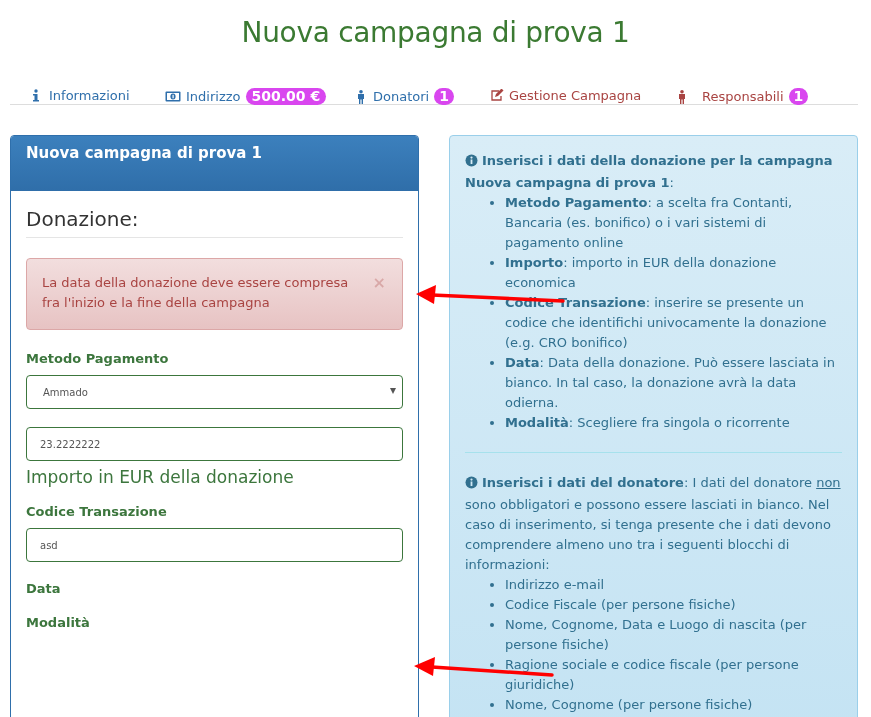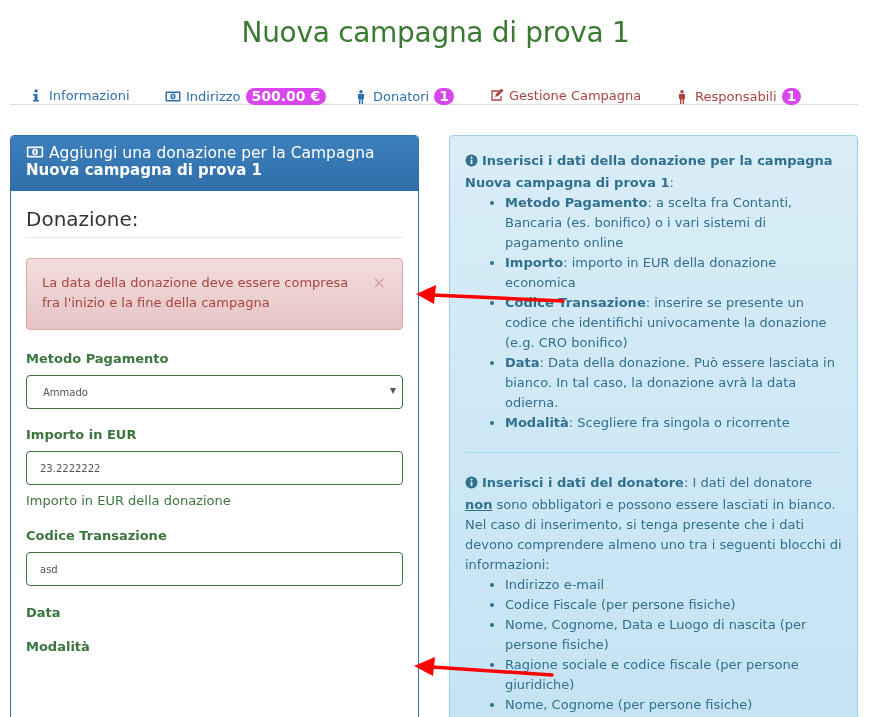--- a/index.html
+++ b/index.html
@@ -29,29 +29,29 @@
 
     .section-title { font-size: 20px; color: #333; margin-top: 17px; padding-bottom: 5px; border-bottom: 1px solid #e5e5e5; height: 30px; line-height: 22px; }
 
     .alert { position: relative; margin-top: 20px; height: 72px; background: linear-gradient(#f2dede, #e7c3c3); border: 1px solid #dca7a7; border-radius: 4px; color: #a94442; padding: 14px 40px 0 15px; font-size: 13px; line-height: 20px; }
     .alert .close { position: absolute; right: 16px; top: 14px; font-size: 16px; font-weight: bold; color: #a94442; opacity: 0.3; cursor: pointer; }
 
     .form-group { margin-top: 20px; }
     .form-label { display: block; font-weight: bold; color: #3c763d; font-size: 13px; margin-bottom: 9px; line-height: 15px; }
     .form-control { width: 100%; height: 34px; border: 1px solid #3c763d; border-radius: 4px; padding: 0 13px; font-size: 10px; color: #555; display: flex; align-items: center; background: #fff; position: relative; font-family: "DejaVu Sans", sans-serif; }
     .form-control .caret { position: absolute; right: 6px; top: 12px; width: 0; height: 0; border-left: 3px solid transparent; border-right: 3px solid transparent; border-top: 6px solid #555; }
-    .help { color: #3c763d; font-size: 13px; margin-top: 8px; line-height: 16px; }
+    .help { color: #3c763d; font-size: 17px; margin-top: 8px; line-height: 16px; }
 
     
     .info { position: absolute; left: 449px; top: 135px; width: 409px; height: 600px; border: 1px solid #9acfea; border-radius: 4px; background: linear-gradient(#d9edf7 0%, #c4e3f3 100%); color: #31708f; padding: 15px 15px; font-size: 13px; line-height: 20px; }
     .info b { font-weight: bold; }
     .info ul { list-style: disc; padding-left: 40px; }
     .info li { line-height: 20px; }
     .info hr { border: none; border-top: 1px solid #a6e1ec; margin: 19px 0 20px 0; }
-    .info .u { text-decoration: underline; font-weight: bold; }
+    .info .u { text-decoration: underline; font-weight: normal; }
     .info-icon { display: inline-block; vertical-align: -2px; margin-right: 4px; }
 
     .arrow { position: absolute; pointer-events: none; }
   </style>
 </head>
 <body>
 
 <h1 class="page-title">Nuova campagna di prova 1</h1>
 
 <div class="nav">
@@ -99,59 +99,47 @@
     <span>Gestione Campagna</span>
   </div>
 
   <div class="nav-item red" style="left:668px;">
     <span>
       <svg width="8" height="14" viewBox="0 0 8 14">
           <circle cx="4" cy="1.8" r="1.8" fill="#a94442"></circle>
           <path d="M1 4h6v5H6v5H4.6V9.5H3.4V14H2V9H1z" fill="#a94442"></path>
         </svg>
     </span>
-    <span style="margin-left:4px">Responsabili</span>
+    <span style="margin-left:11px">Responsabili</span>
     <span class="badge round">1</span>
   </div>
 </div>
 
 <div class="panel">
   <div class="panel-heading">
-    <div class="line1">
-      <span>
-        <svg width="18" height="12" viewBox="0 0 16 11">
-            <rect x="0.5" y="0.5" width="15" height="10" rx="1" fill="#fff"></rect>
-            <rect x="2" y="2" width="12" height="7" fill="#3478b5"></rect>
-            <ellipse cx="8" cy="5.5" rx="2.6" ry="3" fill="#fff"></ellipse>
-            <rect x="7.5" y="3.8" width="1.2" height="3.5" fill="#3478b5"></rect>
-          </svg>
-      </span>
-      <span>Aggiungi una donazione per la Campagna</span>
-    </div>
     <div class="line2">Nuova campagna di prova 1</div>
   </div>
 
   <div class="panel-body">
     <div class="section-title">Donazione:</div>
 
     <div class="alert">
       <span>La data della donazione deve essere compresa fra l'inizio e la fine della campagna</span>
       <span class="close">×</span>
     </div>
 
     <div class="form-group" style="margin-top:21px">
       <label class="form-label">Metodo Pagamento</label>
       <div class="form-control">
         <span style="padding-left:3px">Ammado</span>
         <span class="caret"></span>
       </div>
     </div>
 
     <div class="form-group" style="margin-top:18px">
-      <label class="form-label">Importo in EUR</label>
       <div class="form-control">23.2222222</div>
       <div class="help">Importo in EUR della donazione</div>
     </div>
 
     <div class="form-group" style="margin-top:19px">
       <label class="form-label">Codice Transazione</label>
       <div class="form-control">asd</div>
     </div>
 
     <div class="form-group" style="margin-top:19px">

